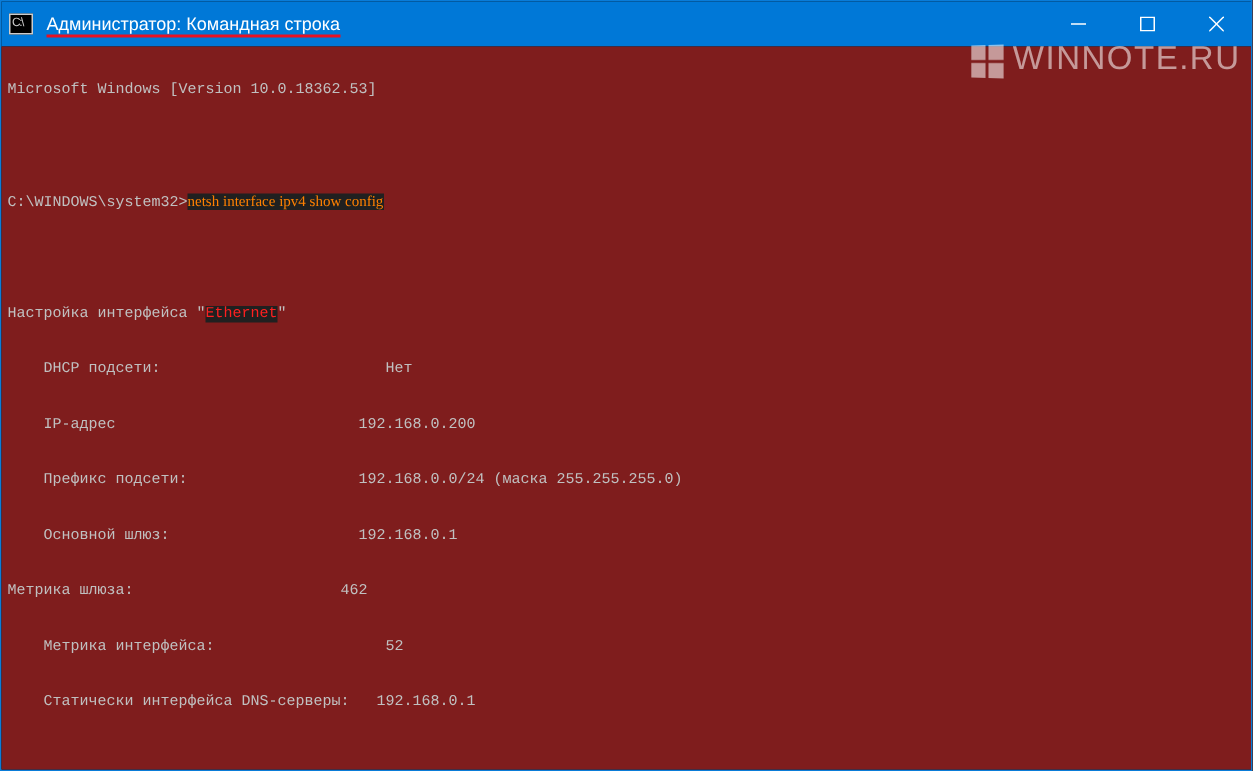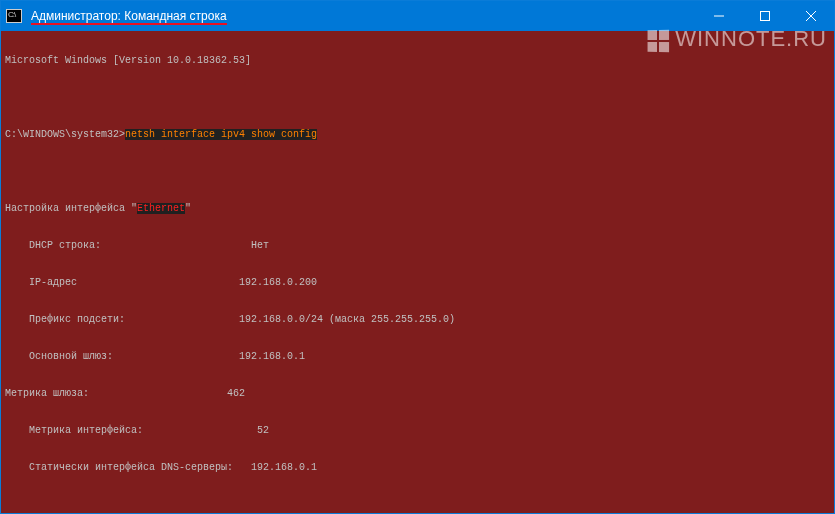--- a/index.html
+++ b/index.html
@@ -76,21 +76,21 @@
     background: #7f1d1d;
     color: #c0c0c0;
     font-size: 10px;
     line-height: 18.5px;
     padding: 2px 4px;
     white-space: pre;
     overflow: hidden;
     position: relative;
   }
   .line { white-space: pre; }
-  .cmd-hl { color: #ff8000; background: #202020; }
+  .cmd-hl { color: #ff8000; background: #202020; font-family: Liberation Serif, serif; }
   .eth-hl { color: #ff2020; background: #202020; }
   .watermark {
     position: absolute;
     top: 26px;
     right: 8px;
     display: flex;
     align-items: flex-end;
     gap: 6px;
     opacity: 0.55;
     color: #fff;
@@ -141,21 +141,21 @@
       </div>
     </div>
   </div>
 
   <div class="terminal">
 <div class="line">Microsoft Windows [Version 10.0.18362.53]</div>
 <div class="line"> </div>
 <div class="line"><span>C:\WINDOWS\system32&gt;</span><span class="cmd-hl">netsh interface ipv4 show config</span></div>
 <div class="line"> </div>
 <div class="line"><span>Настройка интерфейса "</span><span class="eth-hl">Ethernet</span><span>"</span></div>
-<div class="line">    DHCP строка:                         Нет</div>
+<div class="line">    DHCP подсети:                         Нет</div>
 <div class="line">    IP-адрес                           192.168.0.200</div>
 <div class="line">    Префикс подсети:                   192.168.0.0/24 (маска 255.255.255.0)</div>
 <div class="line">    Основной шлюз:                     192.168.0.1</div>
 <div class="line">Метрика шлюза:                       462</div>
 <div class="line">    Метрика интерфейса:                   52</div>
 <div class="line">    Статически интерфейса DNS-серверы:   192.168.0.1</div>
 
 
 
 

